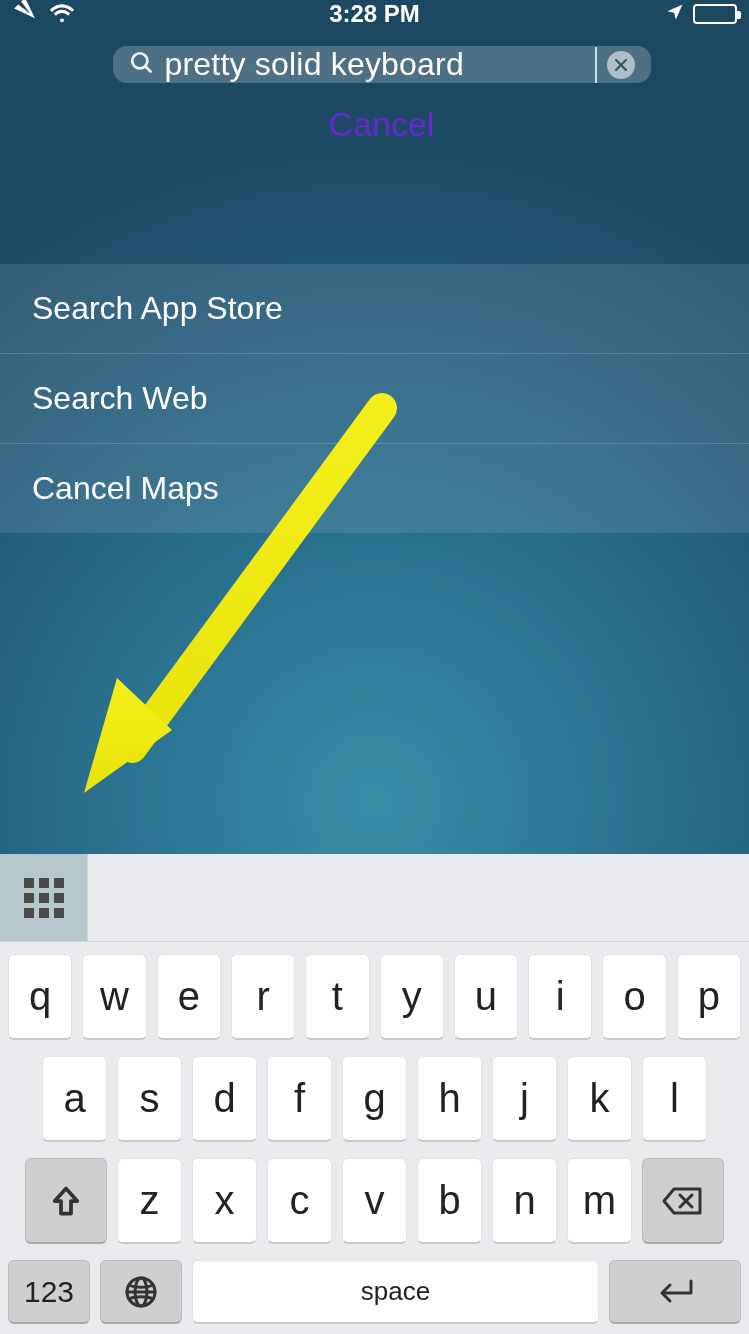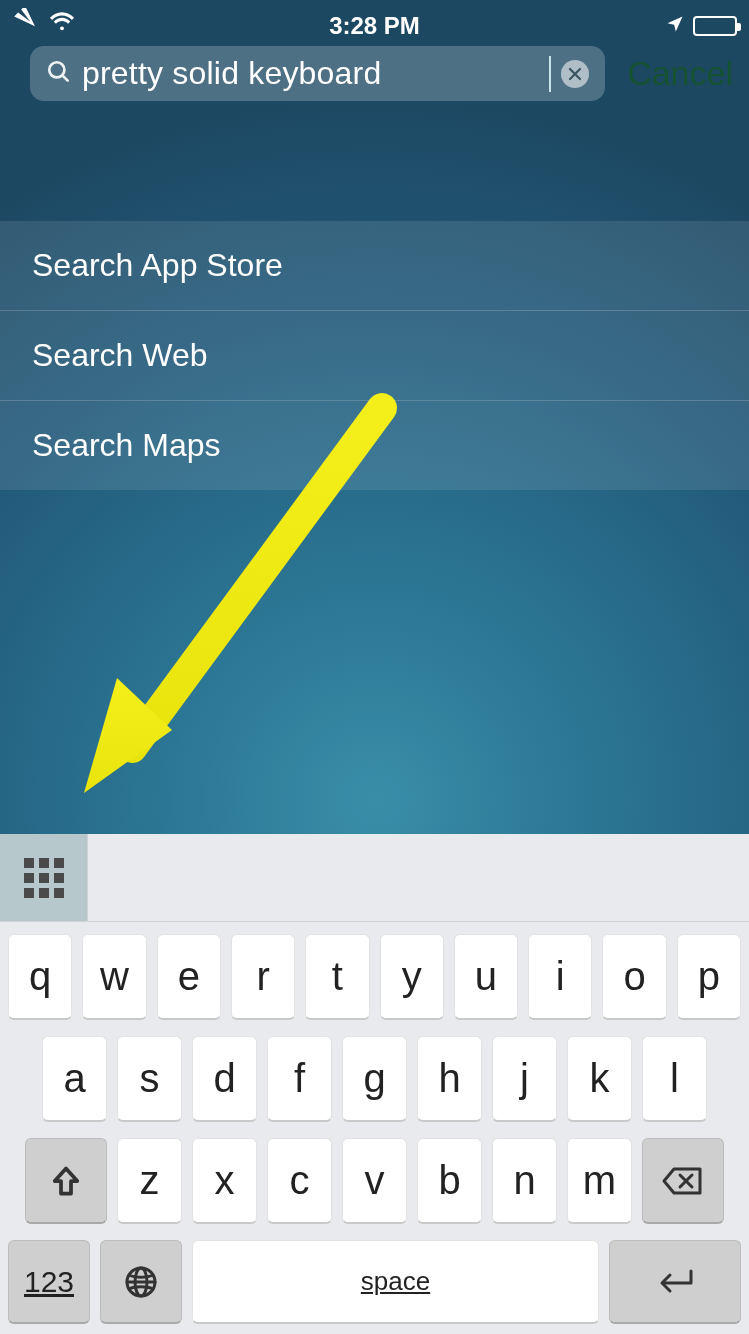--- a/index.html
+++ b/index.html
@@ -7,40 +7,40 @@
   body {
     background: radial-gradient(circle at 50% 60%, #3a8ea8 0%, #2d7a98 20%, #225a7a 55%, #1d4862 80%);
     position: relative;
     color: #fff;
   }
 
   
   .status-bar {
     height: 40px;
     display: flex;
-    align-items: flex-end;
+    align-items: flex-start;
     padding: 0 12px;
     font-size: 24px;
     font-weight: 600;
     color: #fff;
   }
   .status-left { flex: 1; display: flex; align-items: center; gap: 10px; }
   .status-center { flex: 1; text-align: center; font-size: 24px;}
   .status-right { flex: 1; display: flex; justify-content: flex-end; align-items: center; gap: 8px; }
   .battery {
     width: 44px; height: 20px; border: 2px solid #fff; border-radius: 4px; position: relative;
   }
   .battery::after {
     content:""; position:absolute; right:-6px; top:5px; width:4px; height:8px; background:#fff; border-radius:0 2px 2px 0;
   }
   .battery-fill { height:100%; width:45%; background:#fff; border-radius:1px 0 0 1px; }
 
   
   .search-header {
-    display:flex; align-items:center; padding: 6px 16px 16px 30px; gap: 22px;
+    display:flex; align-items:center; padding: 6px 16px 16px 30px; gap: 22px; flex-direction: column;
   }
   .search-field {
     flex:1; height:55px; background: rgba(255,255,255,0.22); border-radius: 14px;
     display:flex; align-items:center; padding: 0 16px; gap: 10px;
     color: #fff;
   }
   .search-icon-svg { flex-shrink:0; opacity:0.9; }
   .search-input {
     flex:1; background:transparent; border:none; outline:none; color:#fff;
     font-size: 32px; font-weight:400; letter-spacing:0.2px;
@@ -50,21 +50,21 @@
   .cursor-line {
     width:2px; height:36px; background:#cfe9f0; opacity:0.95;
   }
   .clear-btn {
     width:28px; height:28px; border-radius:50%; background: rgba(255,255,255,0.55);
     display:flex; align-items:center; justify-content:center;
     flex-shrink:0;
   }
   .clear-btn svg { width:14px; height:14px; }
   .cancel-btn {
-    font-size: 34px; color: #14532d; opacity:0.92; font-weight:400;
+    font-size: 34px; color: #6d28d9; opacity:0.92; font-weight:400;
   }
 
   
   .spacer-top { height: 104px; }
   .suggestions {
     background: rgba(255,255,255,0.10);
   }
   .sugg-row {
     padding: 26px 32px;
     font-size: 32px;
@@ -109,21 +109,21 @@
     font-size:40px; color:#222; font-weight:400;
   }
   .key.fn {
     background:#cfcfcf; border-color:#bcbcbc; border-bottom-color:#a9a9a9;
     font-size:30px;
   }
   .key.shift, .key.backspace { width:82px; }
   .key.num, .key.globe { width:82px; }
   .key.space { flex:1; font-size:26px; }
   .key.return { width:132px; }
-  .bottom-row .key { height:84px;text-decoration:underline; }
+  .bottom-row .key { height:64px; }
 
   
   .icon-stroke { stroke:#333; fill:none; stroke-width:3; stroke-linecap:round; stroke-linejoin:round; }
 
   
   .plane { transform: rotate(0deg); }
 </style>
 </head>
 <body>
 
@@ -171,21 +171,21 @@
     </span>
   </div>
   <div class="cancel-btn">Cancel</div>
 </div>
 
 <div class="spacer-top"></div>
 
 <div class="suggestions">
   <div class="sugg-row">Search App Store</div>
   <div class="sugg-row">Search Web</div>
-  <div class="sugg-row">Search Maps</div>
+  <div class="sugg-row">Cancel Maps</div>
 </div>
 
 <svg class="annotation-arrow" viewBox="0 0 340 420">
   <defs>
     <linearGradient id="y" x1="0" x2="0" y1="0" y2="1">
       <stop offset="0" stop-color="#f4ee1a"></stop>
         <stop offset="1" stop-color="#eae40d"></stop>
     </linearGradient>
   </defs>
   <line x1="310" y1="20" x2="60" y2="360" stroke="url(#y)" stroke-width="30" stroke-linecap="round"></line>

